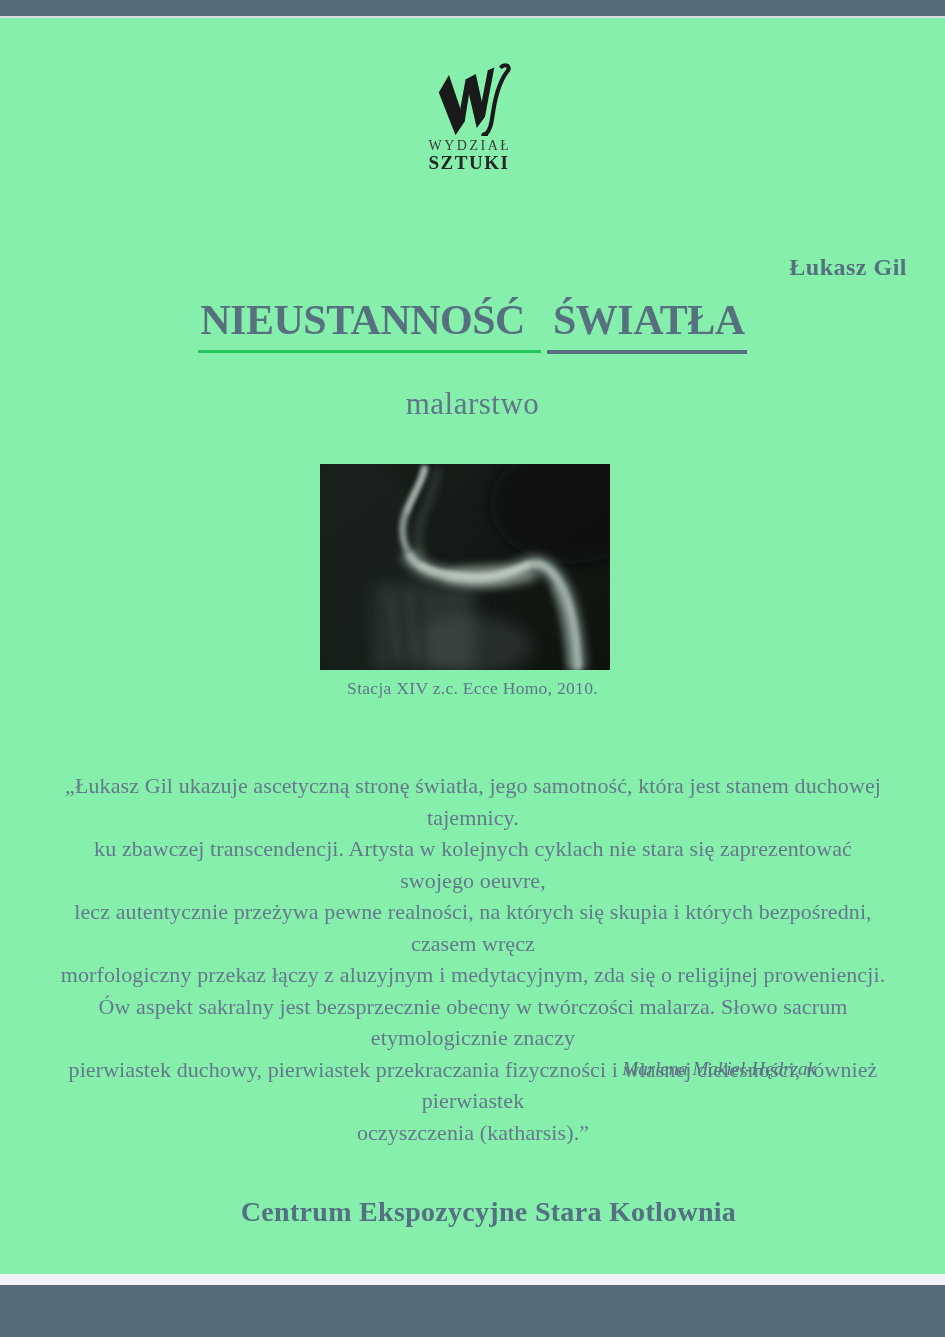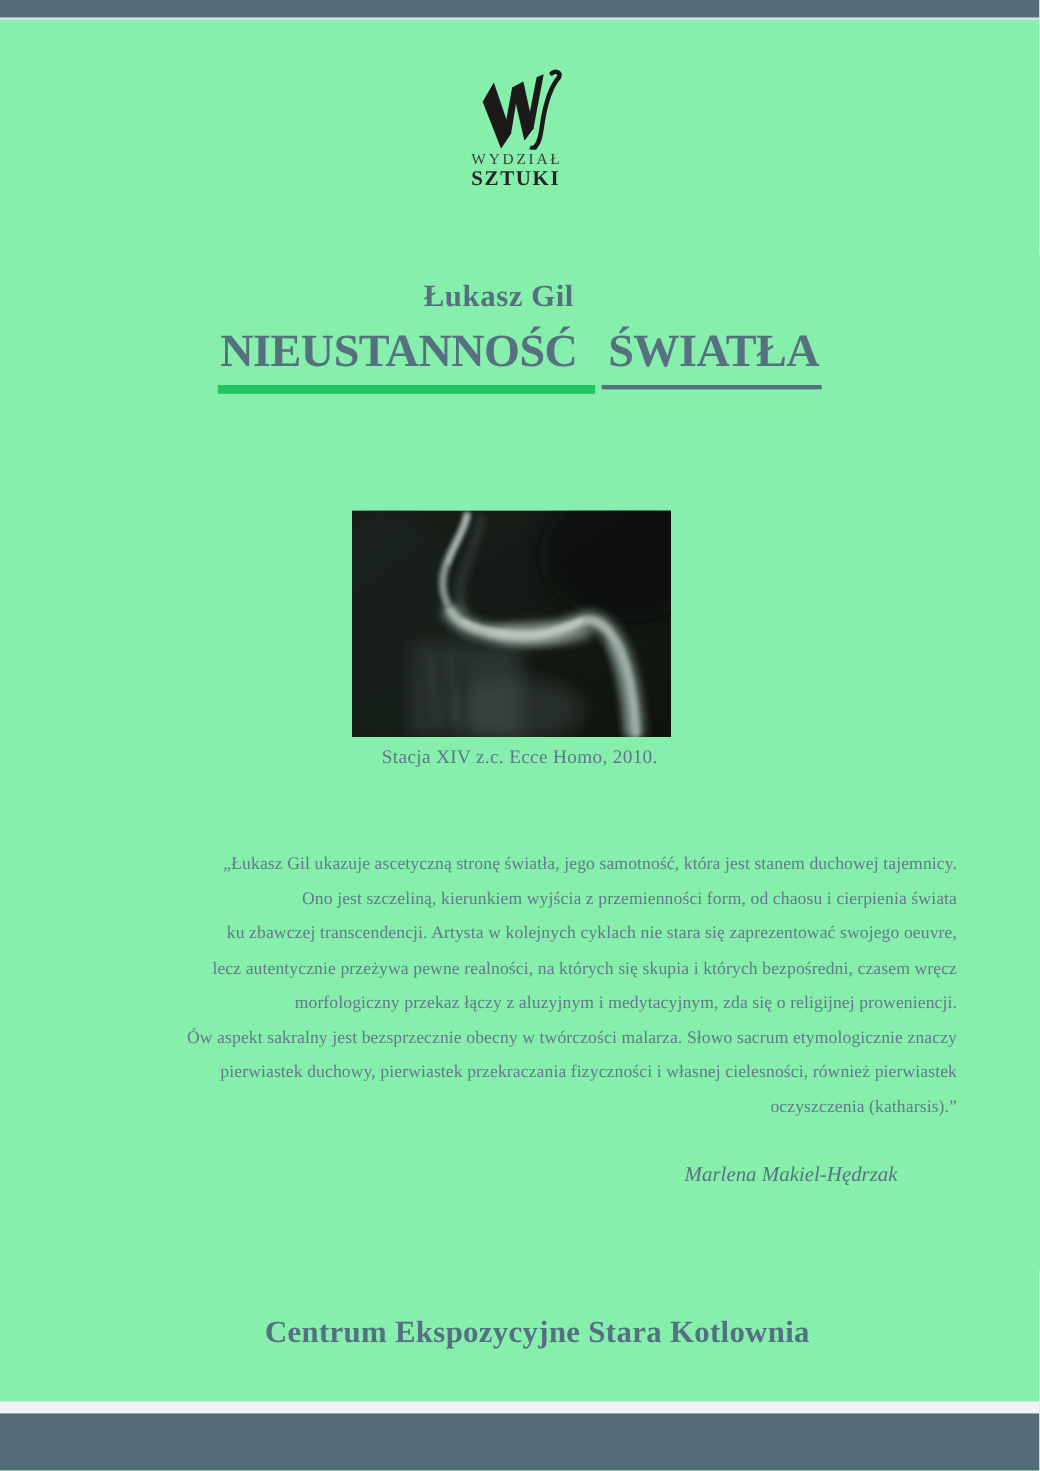--- a/index.html
+++ b/index.html
@@ -14,45 +14,45 @@
   .topbar{position:absolute;top:0;left:0;width:945px;height:16px;background:#556b79;}
   .topline{position:absolute;top:16px;left:0;width:945px;height:2px;background:#dadce4;}
 
   .logo{position:absolute;top:62px;left:0;width:945px;text-align:center;}
   .logo-mark{display:block;margin:0 auto;}
   .logo-text{width:100px;margin:2px auto 0;text-align:left;padding-left:6px;box-sizing:border-box;}
   .logo-line1{font-size:14px;letter-spacing:2.5px;color:#3c3c3c;line-height:15px;}
   .logo-line2{font-size:19px;letter-spacing:1.5px;color:#262626;line-height:19px;font-weight:bold;}
 
   .artist{
-    position:absolute;top:254px;left:0;width:907px;text-align:center;
-    font-size:28px;font-weight:bold;color:#56707f;letter-spacing:0.5px;
+    position:absolute;top:254px;left:0;width:907px;text-align:right;
+    font-size:24px;font-weight:bold;color:#56707f;letter-spacing:0.5px;
   }
   .title{
     position:absolute;top:296px;left:0;width:945px;text-align:center;
     font-size:42px;font-weight:bold;color:#56707f;letter-spacing:-0.5px;
     white-space:nowrap;
   }
-  .title .w1{border-bottom:8px solid #22c55e;padding:0 16px 6px 2px;display:inline-block;}
+  .title .w1{border-bottom:3px solid #22c55e;padding:0 16px 6px 2px;display:inline-block;}
   .title .w2{border-bottom:4px solid #56707f;padding:0 2px 6px 6px;display:inline-block;margin-left:6px;}
   .medium{
     position:absolute;top:386px;left:0;width:945px;text-align:center;
     font-size:31px;color:#5f7787;letter-spacing:0.5px;
   }
 
   .artwork{position:absolute;top:464px;left:320px;width:290px;height:206px;}
   .artwork svg{display:block;}
   .caption{
     position:absolute;top:678px;left:0;width:945px;text-align:center;
     font-size:17.5px;color:#5e7689;letter-spacing:0.3px;
   }
 
   .quote{
-    position:absolute;top:770px;left:44px;width:826px;
-    font-size:16px;line-height:31.5px;color:#64798b;text-align:right;
+    position:absolute;top:770px;left:60px;width:826px;
+    font-size:22px;line-height:31.5px;color:#64798b;text-align:center;
     letter-spacing:0.1px;
   }
   .attribution{
     position:absolute;top:1058px;left:60px;width:826px;
     text-align:right;padding-right:70px;box-sizing:border-box;
     font-size:19px;font-style:italic;color:#5a7183;
   }
 
   .venue-block{
     position:absolute;top:1192px;left:16px;width:945px;text-align:center;
@@ -84,20 +84,21 @@
       <div class="logo-line2">SZTUKI</div>
     </div>
   </div>
 
   <div class="artist">Łukasz Gil</div>
 
   <div class="title">
     <span class="w1">NIEUSTANNOŚĆ</span><span class="w2">ŚWIATŁA</span>
   </div>
 
+  <div class="medium">malarstwo</div>
 
   <div class="artwork">
     <svg width="290" height="206" viewBox="0 0 290 206">
       <defs>
         <filter id="b2" x="-30%" y="-30%" width="160%" height="160%">
             <feGaussianBlur stdDeviation="2"></feGaussianBlur>
           </filter>
         <filter id="b4" x="-40%" y="-40%" width="180%" height="180%">
             <feGaussianBlur stdDeviation="4"></feGaussianBlur>
           </filter>
@@ -125,21 +126,20 @@
       <ellipse cx="170" cy="112" rx="48" ry="11" fill="#dce8de" opacity="0.45" filter="url(#b4)"></ellipse>
       <path d="M236,120 C244,138 250,170 253,206" stroke="#9fb2ac" stroke-width="9" opacity="0.6" fill="none" filter="url(#b4)"></path>
       <rect x="0" y="0" width="290" height="206" fill="#0b0f0b" opacity="0.12"></rect>
     </svg>
   </div>
 
   <div class="caption">Stacja XIV z.c. Ecce Homo, 2010.</div>
 
   <div class="quote">
     <div>„Łukasz Gil ukazuje ascetyczną stronę światła, jego samotność, która jest stanem duchowej tajemnicy.</div>
-    <div>Ono jest szczeliną, kierunkiem wyjścia z przemienności form, od  chaosu i cierpienia świata</div>
     <div>ku zbawczej transcendencji. Artysta w kolejnych cyklach nie stara się zaprezentować swojego oeuvre,</div>
     <div>lecz autentycznie przeżywa pewne realności, na których się skupia i których bezpośredni, czasem wręcz</div>
     <div>morfologiczny przekaz łączy z aluzyjnym i medytacyjnym, zda się o religijnej proweniencji.</div>
     <div>Ów aspekt sakralny jest bezsprzecznie obecny w twórczości malarza. Słowo sacrum etymologicznie znaczy</div>
     <div>pierwiastek duchowy, pierwiastek przekraczania fizyczności i własnej cielesności, również pierwiastek</div>
     <div>oczyszczenia (katharsis).”</div>
   </div>
 
   <div class="attribution">Marlena Makiel-Hędrzak</div>
 

